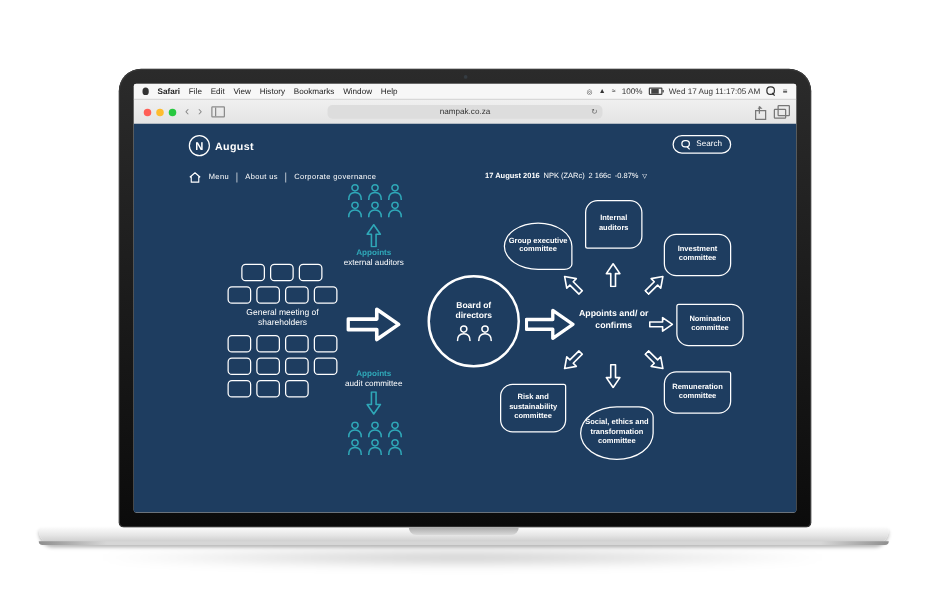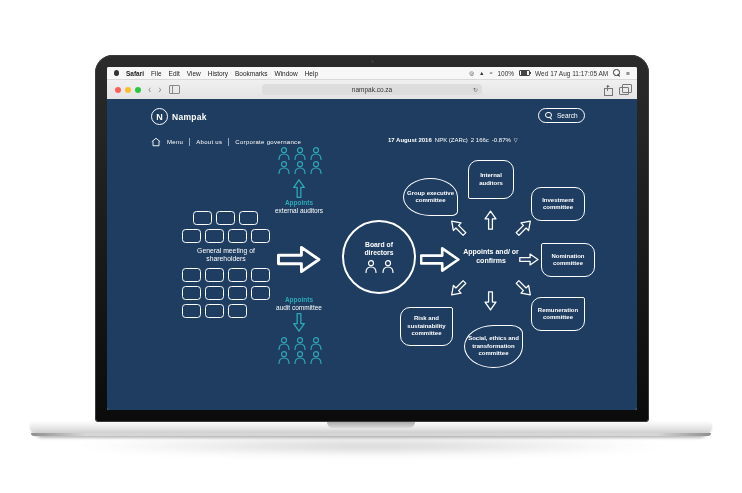--- a/index.html
+++ b/index.html
@@ -182,21 +182,21 @@
             <span class="arrow"></span>
           </span>
         <span class="tabs-ic"></span>
       </span>
     </div>
 
     <div class="webpage">
 
       <div class="abs logo">
         <span class="logo-circle">N</span>
-        <span class="logo-name">Nampak</span>
+        <span class="logo-name">August</span>
       </div>
 
       <div class="abs site-nav">
         <svg class="home-ic white">
             <use href="#home-symbol"></use>
           </svg>
         <span>Menu</span>
         <span class="nav-sep"></span>
         <span>About us</span>
         <span class="nav-sep"></span>

